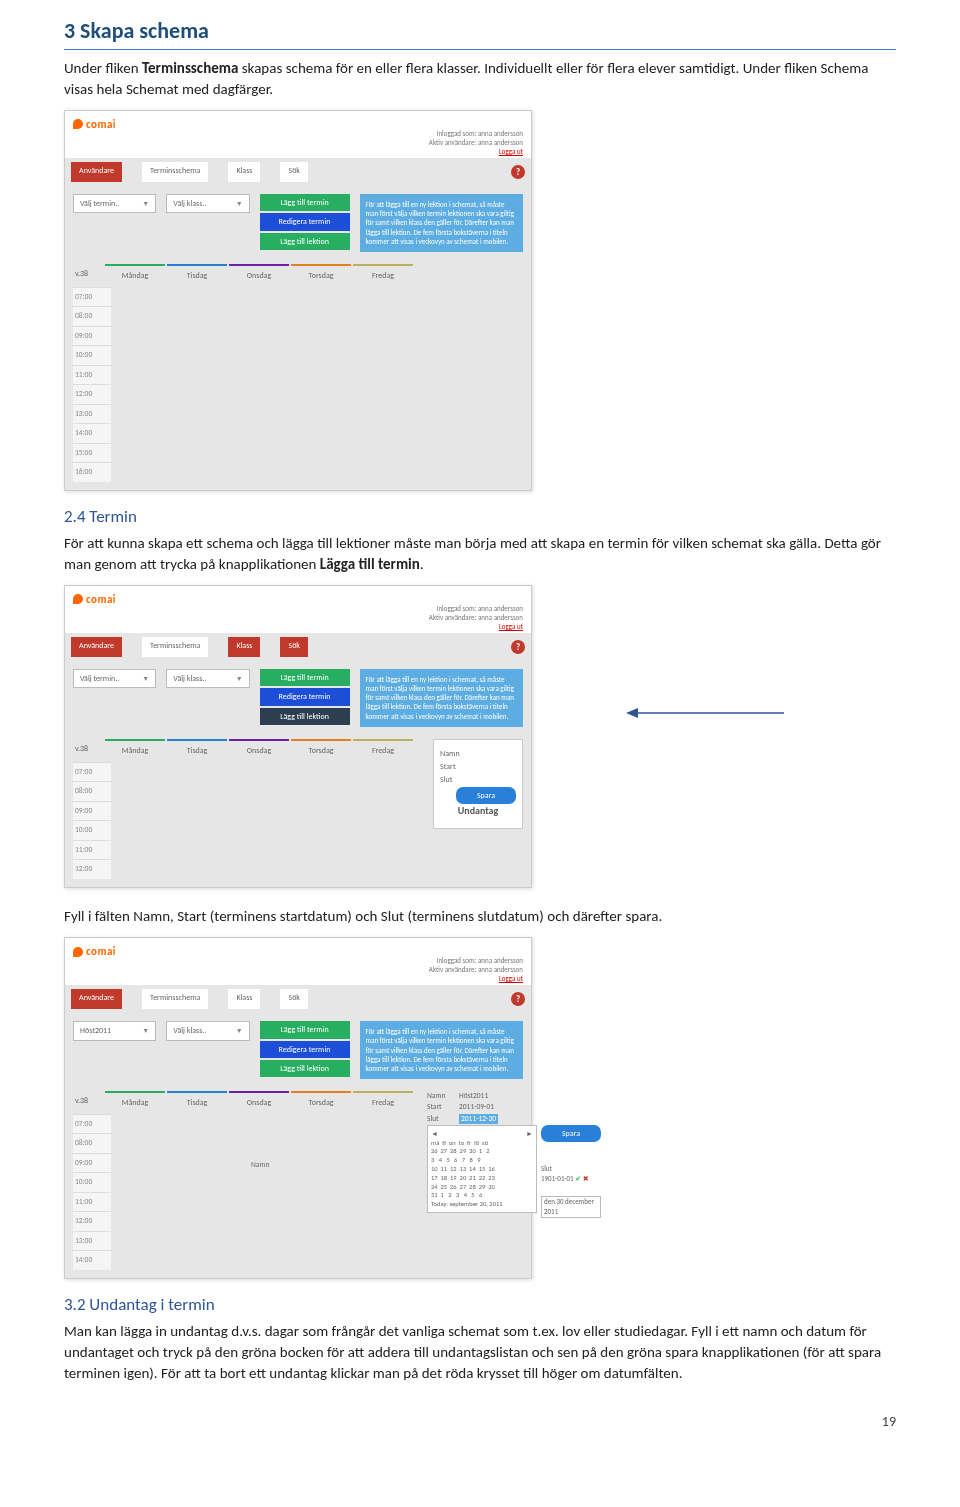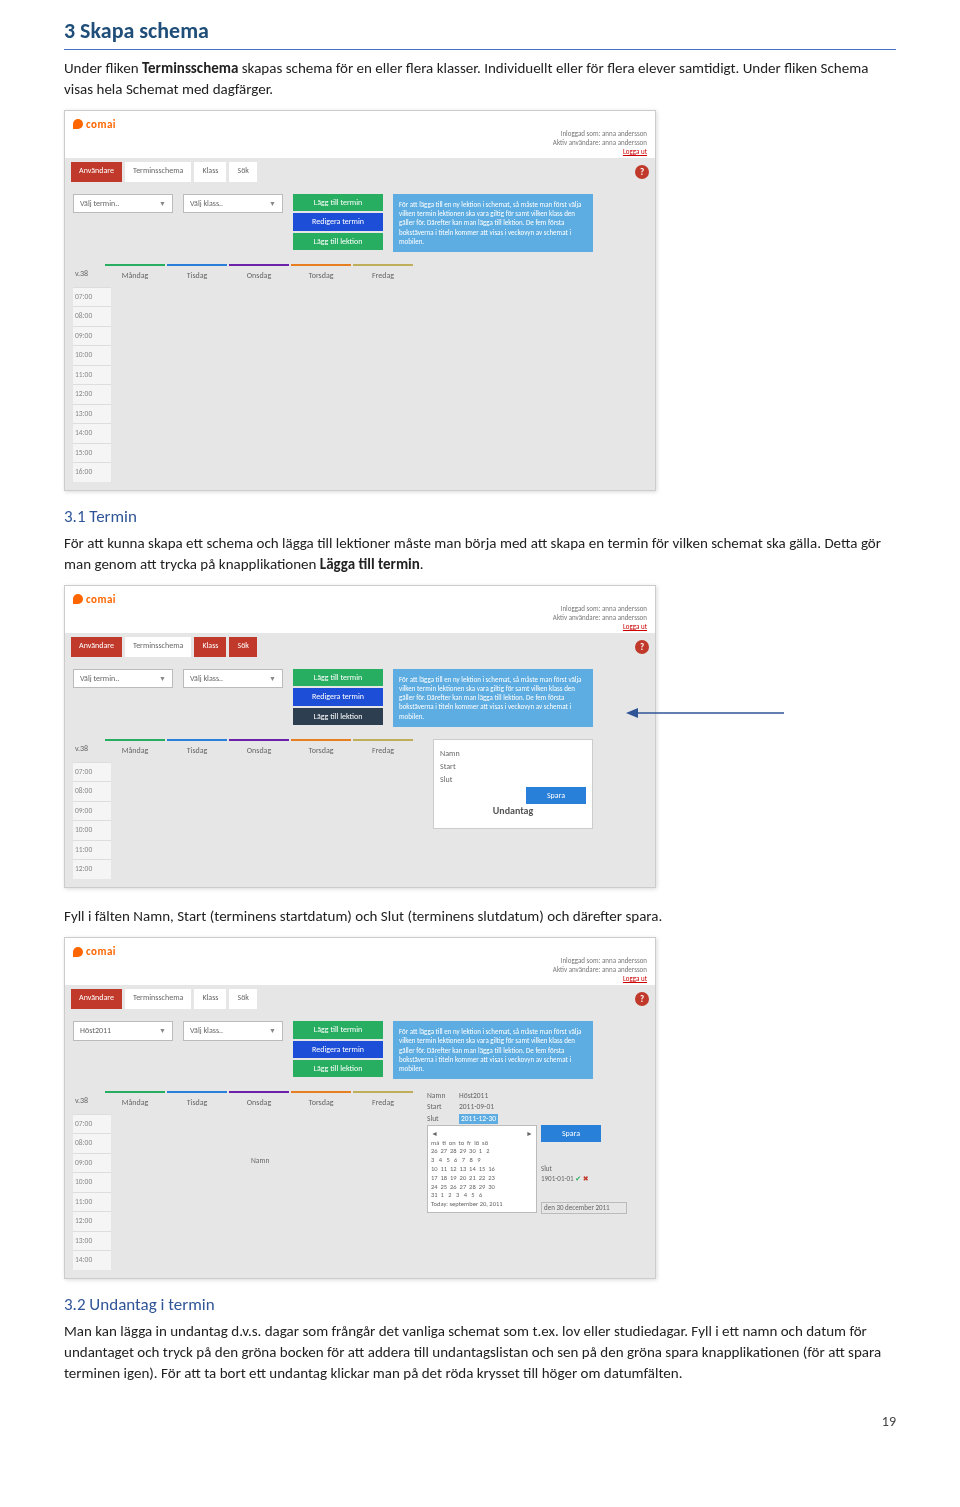--- a/index.html
+++ b/index.html
@@ -28,21 +28,21 @@
     color: #222;
   }
   .bold { font-weight: bold; }
   h3.sub {
     color: #2f5597;
     font-size: 17px;
     font-weight: normal;
     margin: 14px 0 4px 0;
   }
   .screenshot {
-    width: 592px;
+    width: 468px;
     margin: 10px 0 14px 0;
     border: 1px solid #ccc;
     box-shadow: 1px 1px 4px rgba(0,0,0,0.15);
     background: #e6e6e6;
     font-size: 8px;
     color: #777;
   }
   .ss-topbar {
     background: #fff;
     padding: 6px 8px 2px 8px;
@@ -57,21 +57,21 @@
   .ss-login .out { color:#c00; text-decoration:underline; }
   .ss-navrow {
     background: #e6e6e6;
     display:flex;
     align-items:center;
     padding: 4px 6px;
   }
   .ss-tab {
     background:#fff;
     padding:3px 8px 6px 8px;
-    margin-right:3px;
+    margin-right:20px;
     font-size:8px;
     color:#666;
   }
   .ss-tab.active { background:#c0392b; color:#fff; }
   .ss-help {
     width:14px; height:14px; background:#c0392b; color:#fff;
     border-radius:50%; display:flex; align-items:center; justify-content:center;
     margin-left:auto; font-size:9px; font-weight:bold;
   }
   .ss-body { background:#e6e6e6; padding:8px; }
@@ -83,21 +83,21 @@
   }
   .ss-select .car { color:#888; font-size:7px; }
   .ss-btns { display:flex; flex-direction:column; gap:2px;border-radius:21px; }
   .ss-btn {
     padding:3px 8px; color:#fff; font-size:8px; text-align:center;
     width:90px;
   }
   .ss-btn.green { background:#27ae60; }
   .ss-btn.teal { background:#1d4ed8; }
   .ss-btn.dark { background:#2c3e50; }
-  .ss-btn.blue { background:#2980d9; }
+  .ss-btn.blue { background:#2980d9;border-radius:7px; }
   .ss-infobox {
     background:#5dade2; color:#fff; font-size:7px; padding:6px;
     width:200px; line-height:1.3;
   }
   .ss-week {
     display:flex; gap:2px; margin:12px 0 2px 0; align-items:stretch;
   }
   .ss-wk-label { font-size:8px; color:#666; width:30px; padding:4px 2px; }
   .ss-day {
     width:60px; padding:4px 2px; text-align:center; font-size:8px; color:#666;
@@ -193,21 +193,21 @@
       <div class="ss-time">11:00</div>
       <div class="ss-time">12:00</div>
       <div class="ss-time">13:00</div>
       <div class="ss-time">14:00</div>
       <div class="ss-time">15:00</div>
       <div class="ss-time">16:00</div>
     </div>
   </div>
 </div>
 
-<h3 class="sub">3.1 Termin</h3>
+<h3 class="sub">2.4 Termin</h3>
 <p class="body">
   <span>För att kunna skapa ett schema och lägga till lektioner måste man börja med att skapa en termin för vilken schemat ska gälla. Detta gör man genom att trycka på knapplikationen </span><span class="bold">Lägga till termin</span><span>.</span>
 </p>
 
 <div class="arrow-wrap">
   <div class="screenshot">
     <div class="ss-topbar">
       <div class="ss-logo">
         <span class="dot"></span>
         <span class="txt">comai</span>
@@ -364,21 +364,21 @@
             <div style="white-space:pre;">31  1   2   3   4   5   6</div>
             <div>Today: september 20, 2011</div>
           </div>
           <div style="flex:1;">
             <div class="ss-btn blue" style="width:60px; margin-bottom:22px;">Spara</div>
             <div style="font-size:7px; color:#666;">
               <span>Slut</span><br>
               <span>1901-01-01</span>
               <span style="color:#27ae60;">✔</span>
               <span style="color:#c0392b;">✖</span>
-              <div style="border:1px solid #bbb; padding:0 2px; margin-top:18px;">den 30 december 2011</div>
+              <div style="border:1px solid #bbb; padding:0 2px; margin-top:12px;">den 30 december 2011</div>
             </div>
           </div>
         </div>
         <div style="font-size:7.5px;color:#666; margin-top:-58px; margin-left:-176px; position:relative;">
           <span>Namn</span>
         </div>
       </div>
     </div>
   </div>
 </div>

